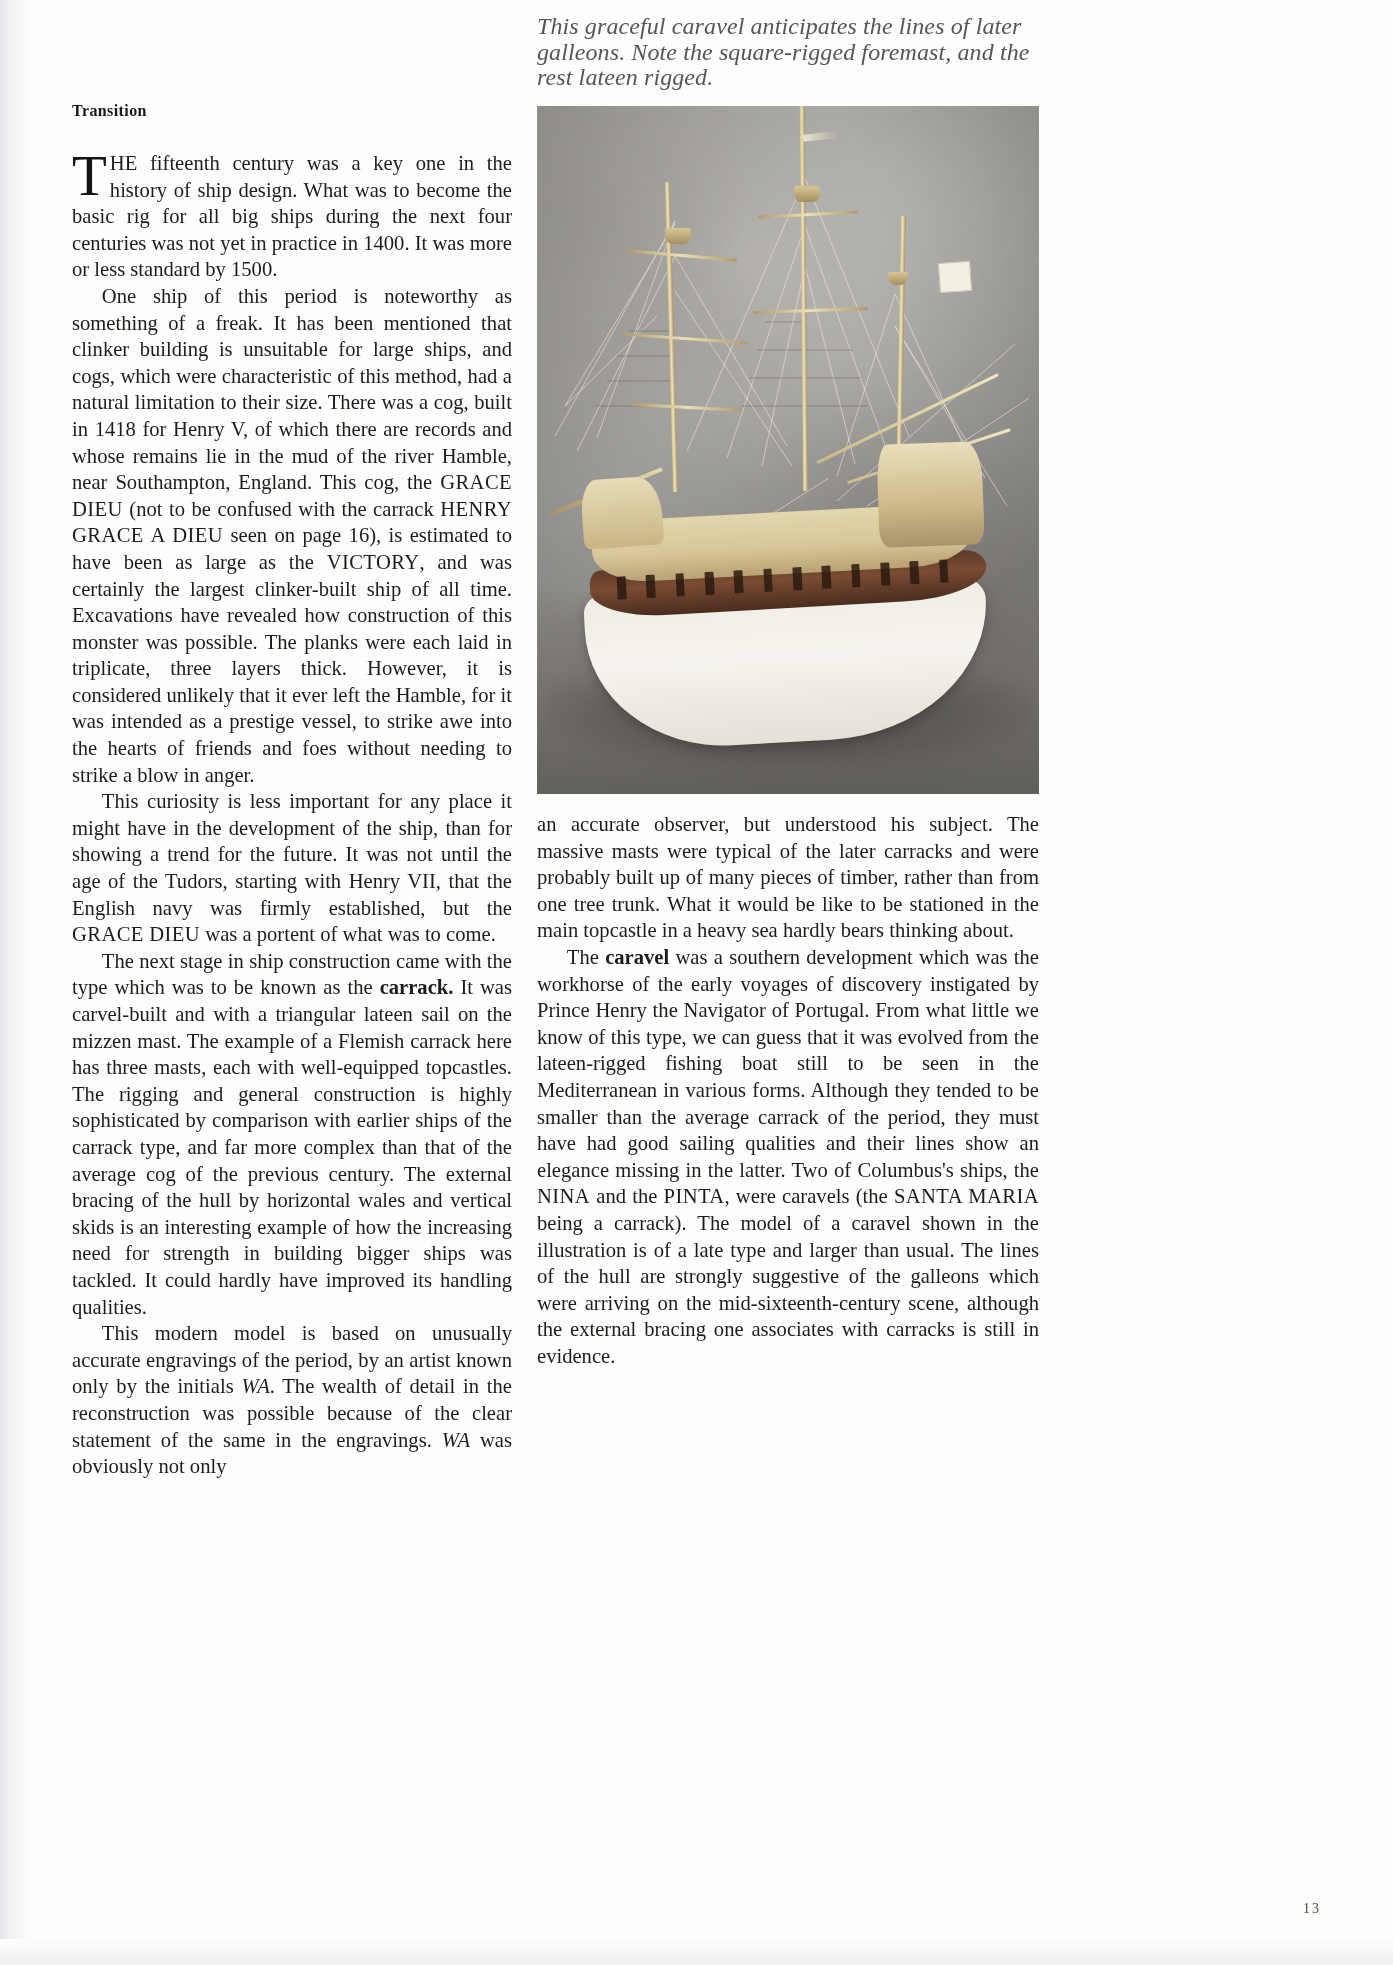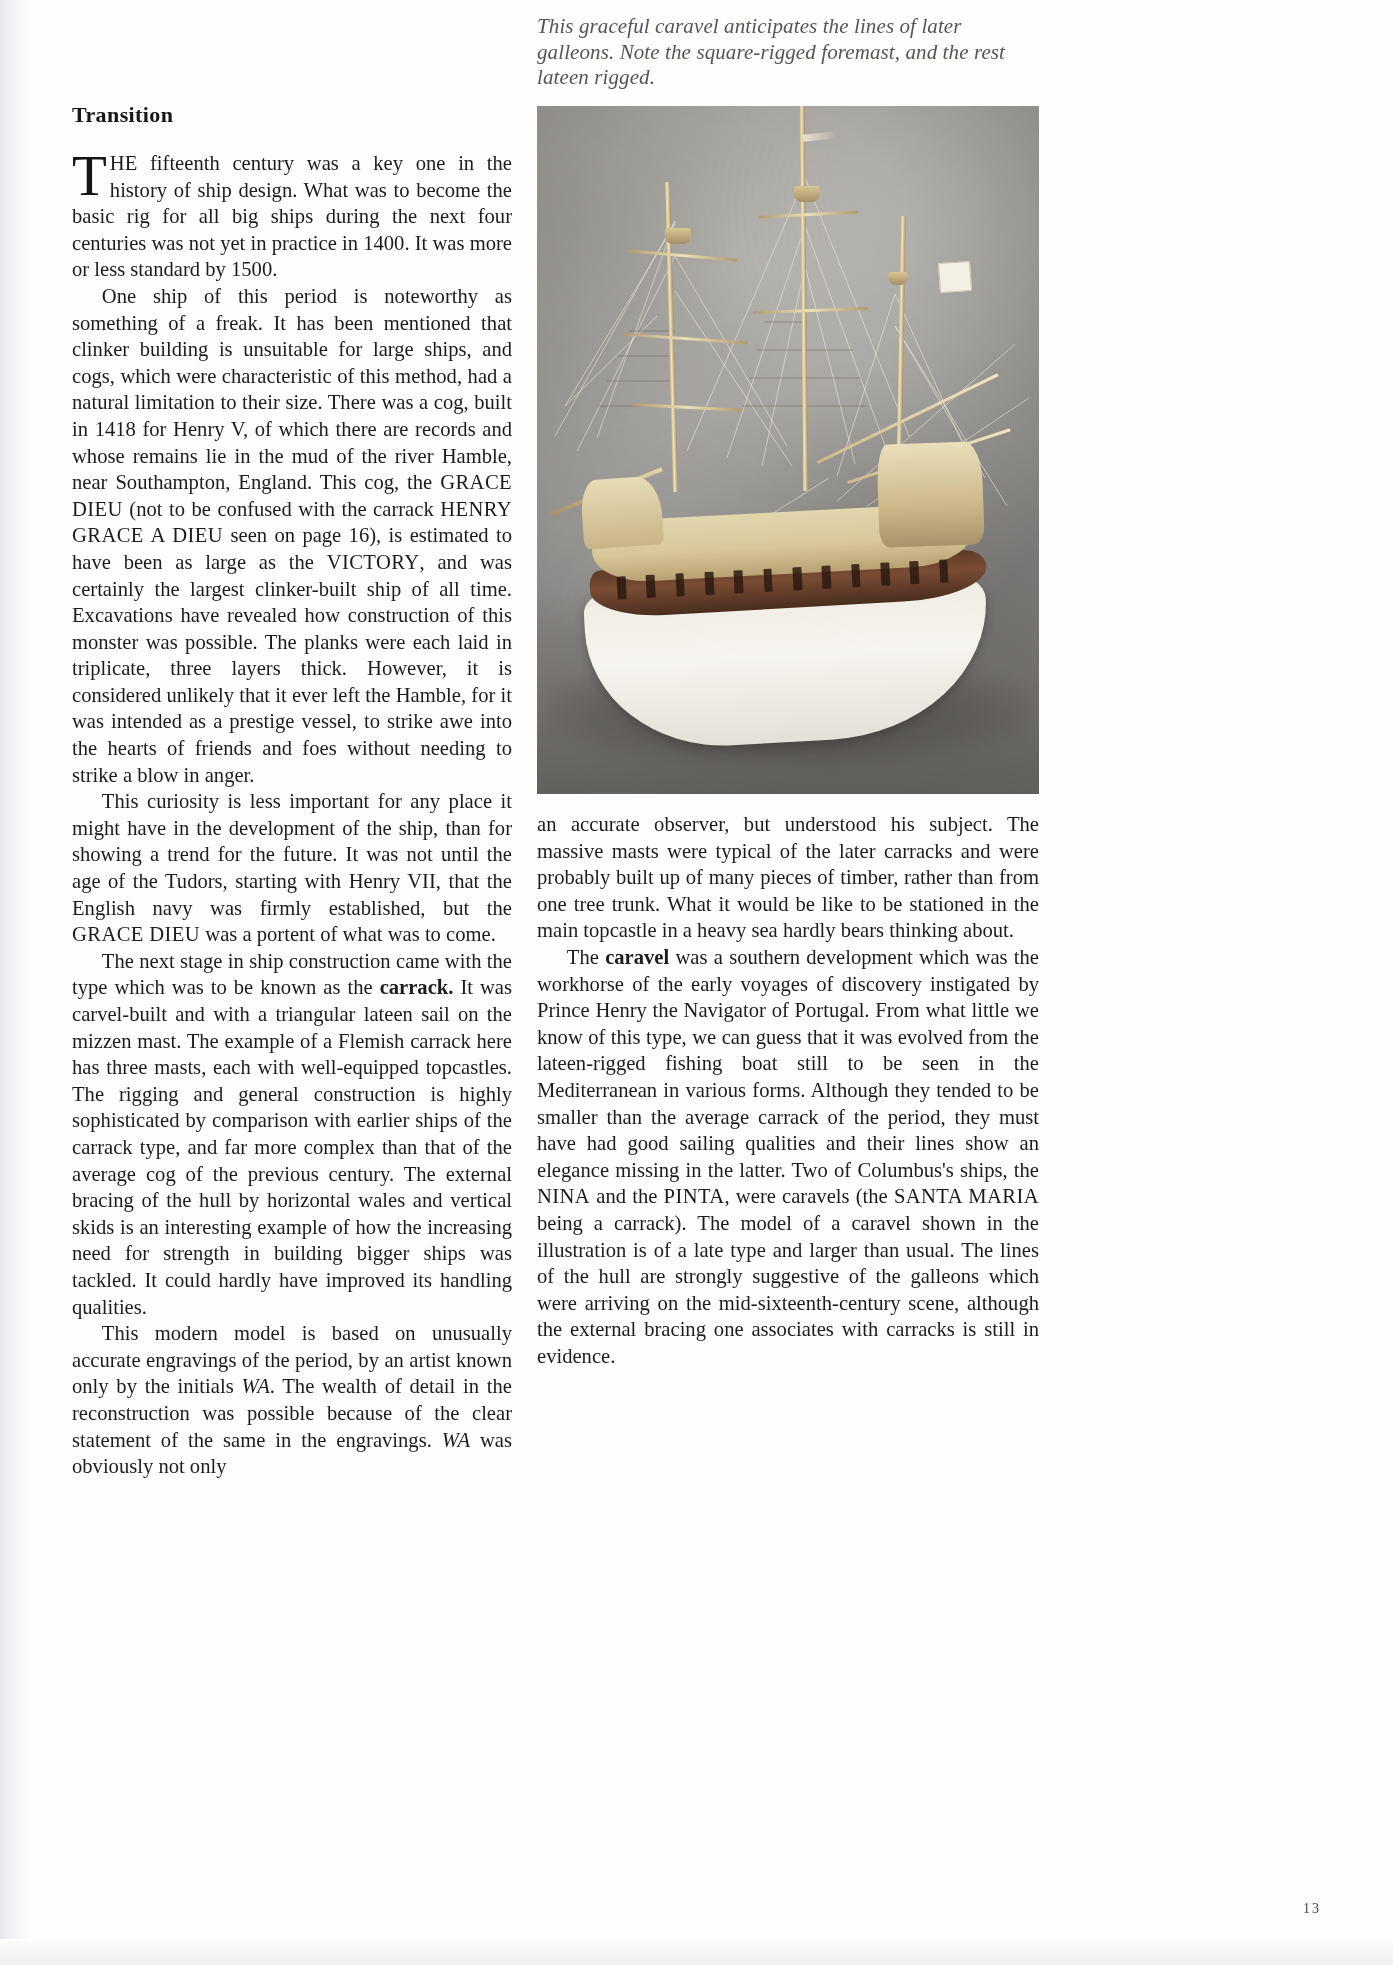--- a/index.html
+++ b/index.html
@@ -34,32 +34,32 @@
     pointer-events: none;
   }
 
   
   .caption {
     position: absolute;
     left: 537px;
     top: 14px;
     width: 500px;
     font-style: italic;
-    font-size: 21px;
+    font-size: 24px;
     line-height: 25.5px;
     color: #56545a;
     letter-spacing: 0.1px;
   }
 
   
   .section-heading {
     position: absolute;
     left: 72px;
     top: 102px;
-    font-size: 22px;
+    font-size: 16px;
     font-weight: bold;
     letter-spacing: 0.4px;
     color: #171717;
   }
 
   
   .photo-frame {
     position: absolute;
     left: 537px;
     top: 106px;

